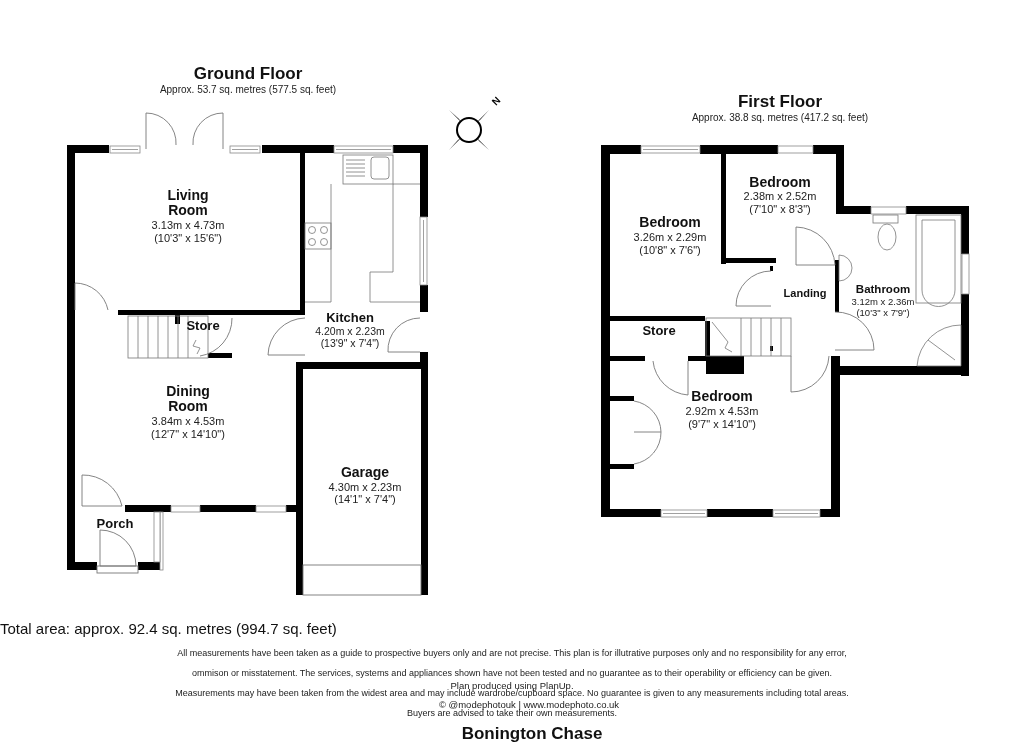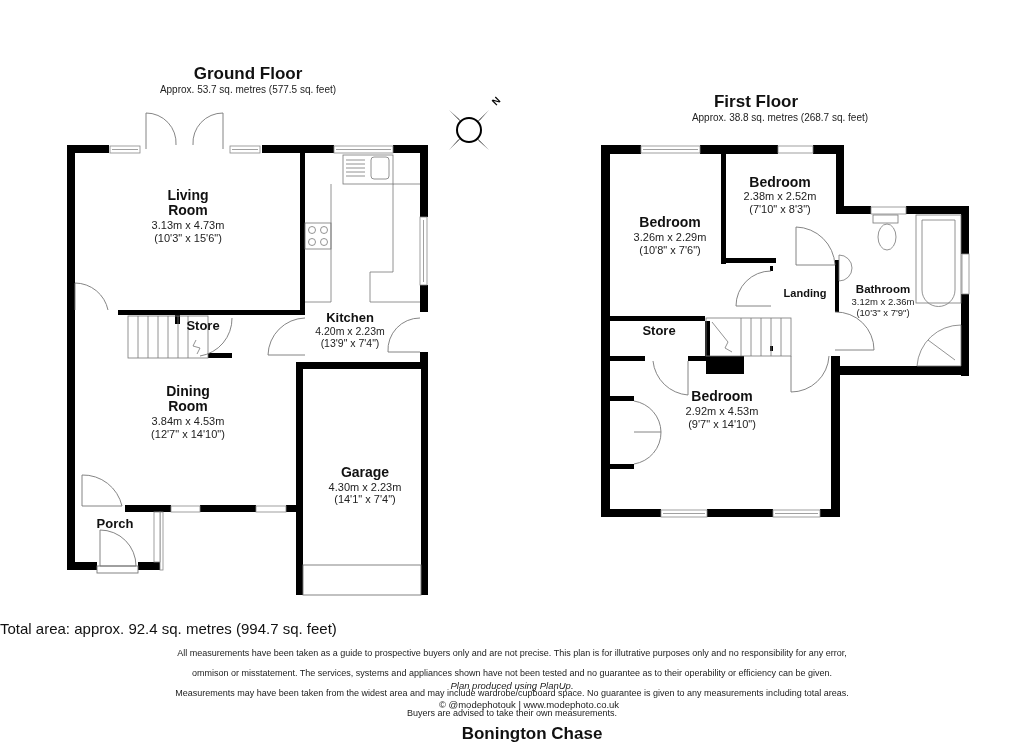--- a/index.html
+++ b/index.html
@@ -14,22 +14,22 @@
   .disclaimer{font-size:9px;line-height:20px;text-align:center;width:700px;left:162px;color:#222;}
   .credit{font-size:9.5px;text-align:center;width:1024px;left:0;line-height:11px;color:#222;}
   .prop-name{font-weight:bold;font-size:17px;text-align:center;width:1024px;left:0;}
 </style>
 </head>
 <body>
 
 <div class="abs floor-title" style="left:148px;top:64px;width:200px;">Ground Floor</div>
 <div class="abs floor-sub" style="left:148px;top:84px;width:200px;text-align:center;">Approx. 53.7 sq. metres (577.5 sq. feet)</div>
 
-<div class="abs floor-title" style="left:656px;top:92px;width:200px;">First Floor</div>
-<div class="abs floor-sub" style="left:680px;top:112px;width:200px;">Approx. 38.8 sq. metres (268.7 sq. feet)</div>
+<div class="abs floor-title" style="left:680px;top:92px;width:200px;">First Floor</div>
+<div class="abs floor-sub" style="left:680px;top:112px;width:200px;">Approx. 38.8 sq. metres (417.2 sq. feet)</div>
 
 <svg width="1024" height="620" viewBox="0 0 1024 620">
   <defs>
     <g id="win-h">
       <rect x="0" y="-3" width="30" height="7" fill="#fff" stroke="#888" stroke-width="0.8"></rect>
       <line x1="2" y1="0.5" x2="28" y2="0.5" stroke="#888" stroke-width="0.8"></line>
     </g>
   </defs>
 
   <g fill="#000">
@@ -261,14 +261,14 @@
     <path d="M8 -8 L20 -20 L11 -10 Z" fill="#000"></path>
     <path d="M-8 8 L-20 20 L-11 10 Z" fill="#000"></path>
     <path d="M8 8 L20 20 L10 11 Z" fill="#000"></path>
     <text x="25" y="-23" font-size="10" font-weight="bold" font-family="Liberation Sans, sans-serif" transform="rotate(-45 25 -26)">N</text>
   </g>
 </svg>
 
 <div class="abs total" style="top:620px;">Total area: approx. 92.4 sq. metres (994.7 sq. feet)</div>
 <div class="abs disclaimer" style="top:643px;">All measurements have been taken as a guide to prospective buyers only and are not precise. This plan is for illutrative purposes only and no responsibility for any error, ommison or misstatement. The services, systems and appliances shown have not been tested and no guarantee as to their operability or efficiency can be given. Measurements may have been taken from the widest area and may include wardrobe/cupboard space. No guarantee is given to any measurements including total areas. Buyers are advised to take their own measurements.</div>
 <div class="abs credit" style="top:699px;margin-left:17px;">© @modephotouk | www.modephoto.co.uk</div>
-<div class="abs credit" style="top:680px;font-style:italic;">Plan produced using PlanUp.</div>
+<div class="abs credit" style="top:680px;">Plan produced using PlanUp.</div>
 <div class="abs prop-name" style="top:724px;margin-left:20px;">Bonington Chase</div>
 
 </body></html>

